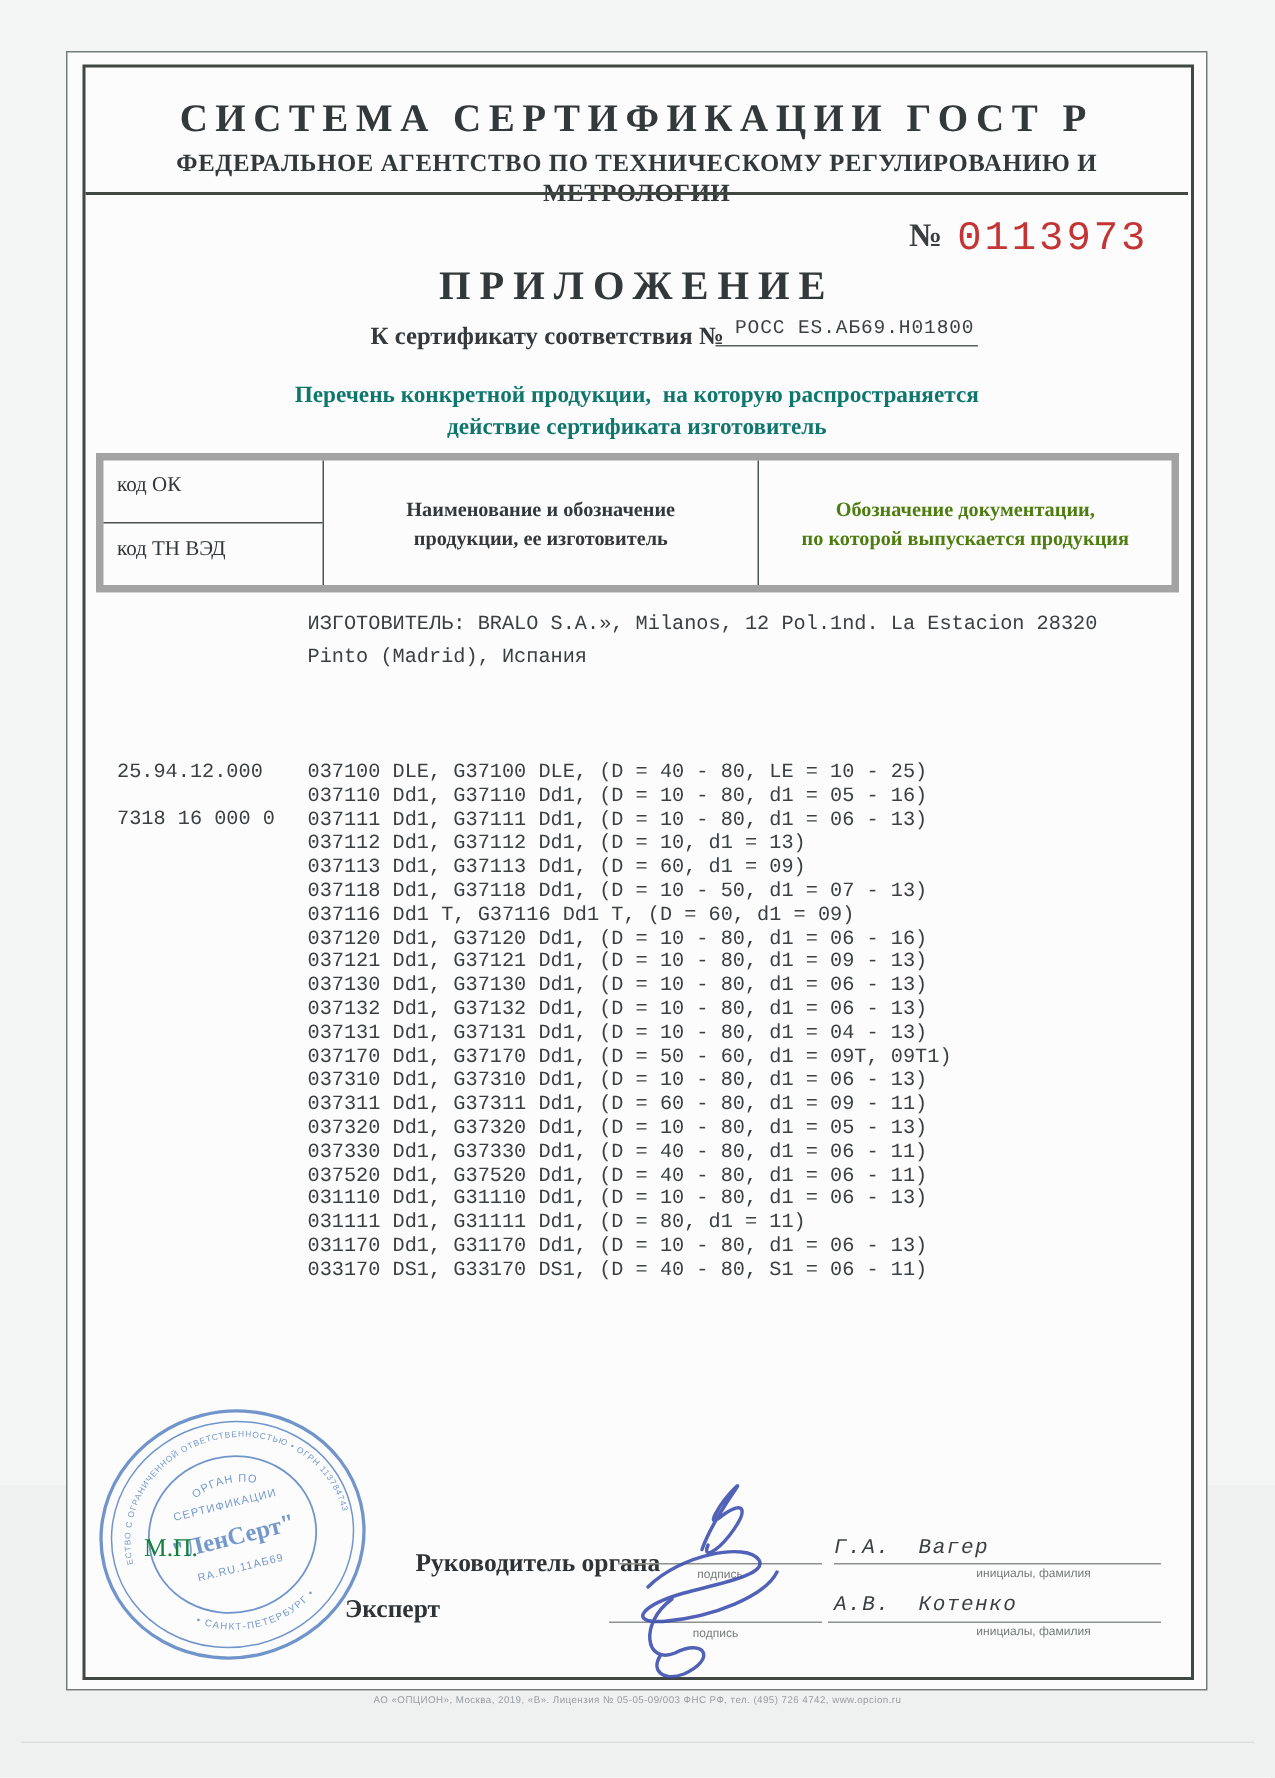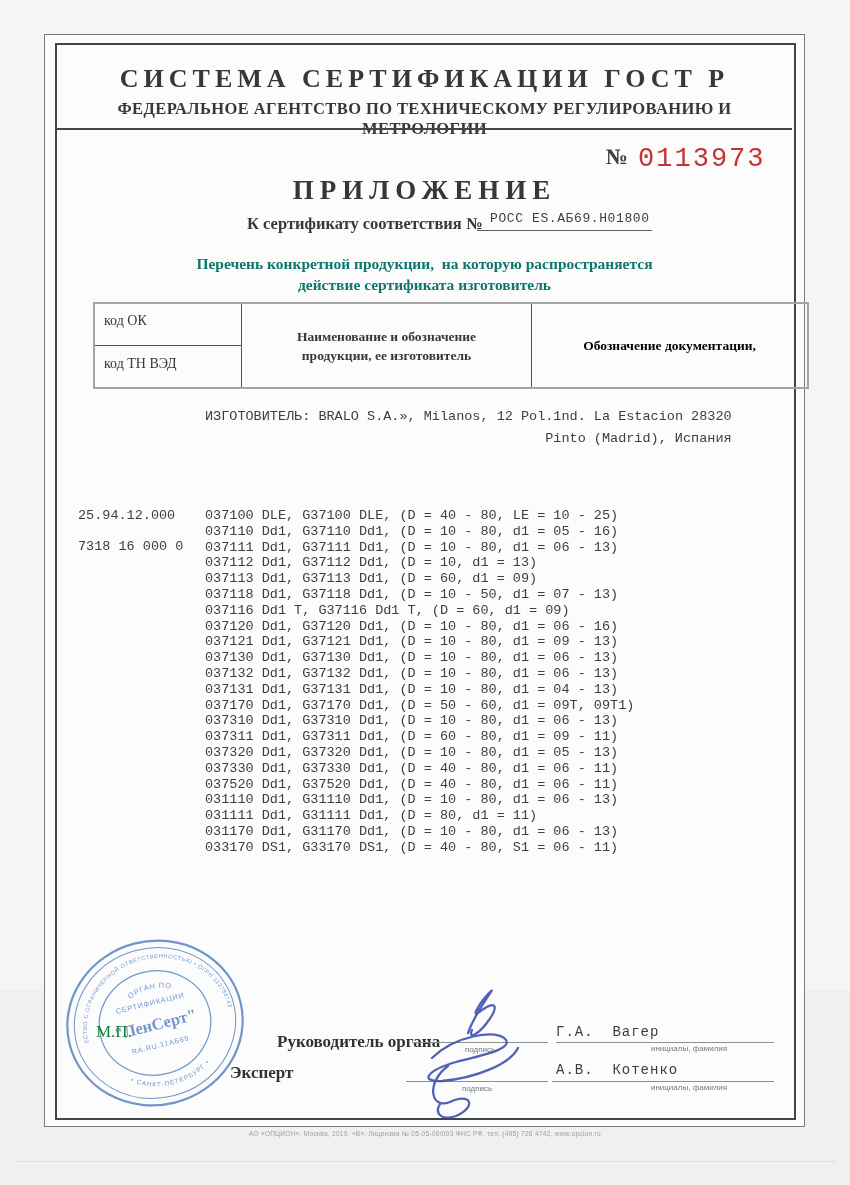--- a/index.html
+++ b/index.html
@@ -32,55 +32,55 @@
   .cert-label{left:247px;top:214px;font-size:16.5px;font-weight:700;color:#35393c;}
   .cert-value{left:490px;top:211px;font-family:"Liberation Mono","DejaVu Sans Mono",monospace;
     font-size:13px;letter-spacing:0.6px;color:#3c4043;}
   .cert-underline{left:477px;top:230px;width:175px;height:1px;background:#5a5f5c;}
   
   .subtitle{left:57px;width:735px;text-align:center;font-weight:700;font-size:15.5px;
     color:#0f766e;white-space:pre;}
   .subtitle.l1{top:255px;}
   .subtitle.l2{top:276px;}
   
-  .ptable{left:64px;top:302px;width:712px;height:83px;border:2px solid #a3a3a3;margin-left:29px;}
+  .ptable{left:64px;top:302px;width:712px;height:83px;border:5px solid #a3a3a3;}
   .ptable .v1{position:absolute;left:146px;top:0;width:1px;height:100%;background:#4d5350;}
   .ptable .v2{position:absolute;left:436px;top:0;width:1px;height:100%;background:#4d5350;}
   .ptable .hsplit{position:absolute;left:0;top:41px;width:146px;height:1px;background:#4d5350;}
   .cell-ok{position:absolute;left:9px;top:9px;font-size:14px;color:#34383b;}
   .cell-tnved{position:absolute;left:9px;top:52px;font-size:14px;color:#34383b;}
   .cell-mid{position:absolute;left:147px;top:0;width:289px;height:100%;
     display:flex;flex-direction:column;justify-content:center;align-items:center;
     font-size:13.5px;font-weight:600;line-height:19px;color:#34383b;text-align:center;}
   .cell-right{position:absolute;left:437px;top:0;width:275px;height:100%;
     display:flex;flex-direction:column;justify-content:center;align-items:center;
-    font-size:13.5px;font-weight:600;line-height:19px;color:#000000;text-align:center;}
+    font-size:13.5px;font-weight:600;line-height:19px;color:#4d7c0f;text-align:center;}
   
   .mono{font-family:"Liberation Mono","DejaVu Sans Mono",monospace;color:#3b3f42;}
-  .manufacturer{left:205px;top:406px;font-size:13.5px;line-height:22px;white-space:pre;text-align:right;}
+  .manufacturer{left:205px;top:406px;font-size:13.5px;line-height:22px;white-space:pre;}
   .code-ok{left:78px;top:508px;font-size:13.5px;}
   .code-tnved{left:78px;top:539px;font-size:13.5px;}
   .products{left:205px;top:508px;font-size:13.5px;line-height:15.8px;white-space:pre;}
   
   .sig-label{font-weight:700;font-size:17px;color:#2f3336;}
   .sig-label.r1{left:230px;top:1032px;margin-left:47px;}
   .sig-label.r2{left:230px;top:1063px;}
   .sigline{height:1px;background:#8d918e;}
   .sigline.s1{left:412px;top:1042px;width:136px;}
   .sigline.n1{left:556px;top:1042px;width:218px;}
   .sigline.s2{left:406px;top:1081px;width:142px;}
   .sigline.n2{left:552px;top:1081px;width:222px;}
   .sig-caption{font-family:"Liberation Sans","DejaVu Sans",sans-serif;
     font-size:8px;color:#767b78;text-align:center;}
   .sig-caption.c1{left:412px;top:1045px;width:136px;}
   .sig-caption.cn1{left:604px;top:1044px;width:170px;}
   .sig-caption.c2{left:406px;top:1084px;width:142px;}
   .sig-caption.cn2{left:604px;top:1083px;width:170px;}
   .sig-name{font-family:"Liberation Mono","DejaVu Sans Mono",monospace;
-    font-size:14px;letter-spacing:1px;color:#3b3f42;white-space:pre;}
+    font-size:14px;letter-spacing:1px;color:#3b3f42;white-space:pre;font-style:italic;}
   .sig-name.n1{left:556px;top:1024px;}
   .sig-name.n2{left:556px;top:1062px;}
   .mp-label{left:96px;top:1022px;font-size:17px;color:#15803d;z-index:5;}
   
   .stamp-svg{left:52px;top:932px;z-index:3;}
   .autograph-svg{left:398px;top:978px;z-index:4;}
   
   .footer{left:0;top:1130px;width:850px;text-align:center;
     font-family:"Liberation Sans","DejaVu Sans",sans-serif;
     font-size:6.5px;letter-spacing:0.3px;color:#989da0;}
@@ -116,20 +116,21 @@
     <div class="v2"></div>
     <div class="hsplit"></div>
     <div class="cell-ok">код ОК</div>
     <div class="cell-tnved">код ТН ВЭД</div>
     <div class="cell-mid">
       <span>Наименование и обозначение</span>
       <span>продукции, ее изготовитель</span>
     </div>
     <div class="cell-right">
       <span>Обозначение документации,</span>
+      <span>по которой выпускается продукция</span>
     </div>
   </div>
 
   <div class="abs manufacturer mono">ИЗГОТОВИТЕЛЬ: BRALO S.A.», Milanos, 12 Pol.1nd. La Estacion 28320
 Pinto (Madrid), Испания</div>
 
   <div class="abs code-ok mono">25.94.12.000</div>
   <div class="abs code-tnved mono">7318 16 000 0</div>
 
   <div class="abs products mono">037100 DLE, G37100 DLE, (D = 40 - 80, LE = 10 - 25)

